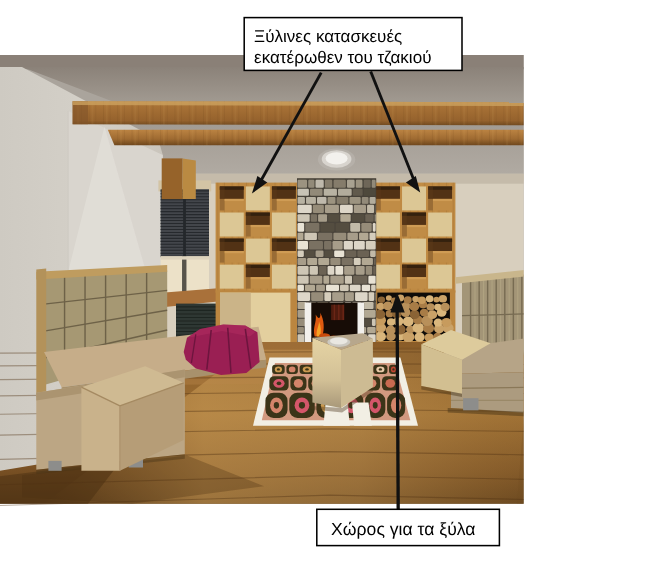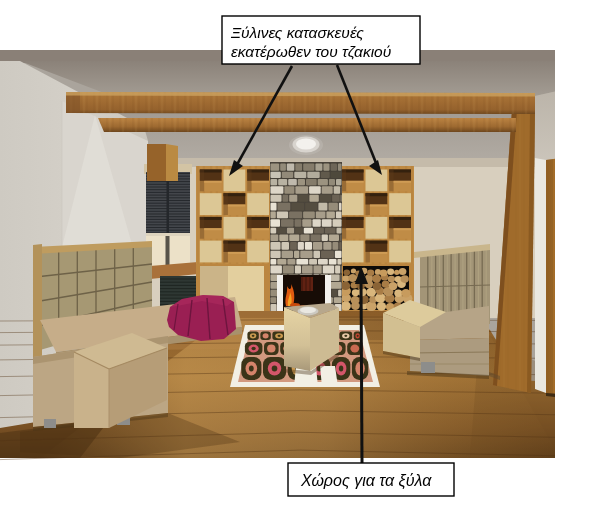--- a/index.html
+++ b/index.html
@@ -1,15 +1,15 @@
 <!DOCTYPE html>
 <html><head><meta charset="utf-8">
 <style>
 html,body{margin:0;padding:0;background:#ffffff;font-family:"Liberation Sans",sans-serif;}
-#stage{width:555px;height:511px;position:relative;overflow:hidden;font-style:italic;}
+#stage{width:476px;height:511px;position:relative;overflow:hidden;}
 </style></head>
 <body>
 <div id="stage"><svg width="600" height="511" viewBox="0 0 600 511">
 <defs>
 <linearGradient id="ceilG" x1="0" y1="0" x2="0" y2="1">
  <stop offset="0" stop-color="#8b8279"></stop>
           <stop offset="1" stop-color="#a39c93"></stop>
 </linearGradient>
 <linearGradient id="innerCeilG" x1="0" y1="0" x2="0" y2="1">
  <stop offset="0" stop-color="#9d968e"></stop>

